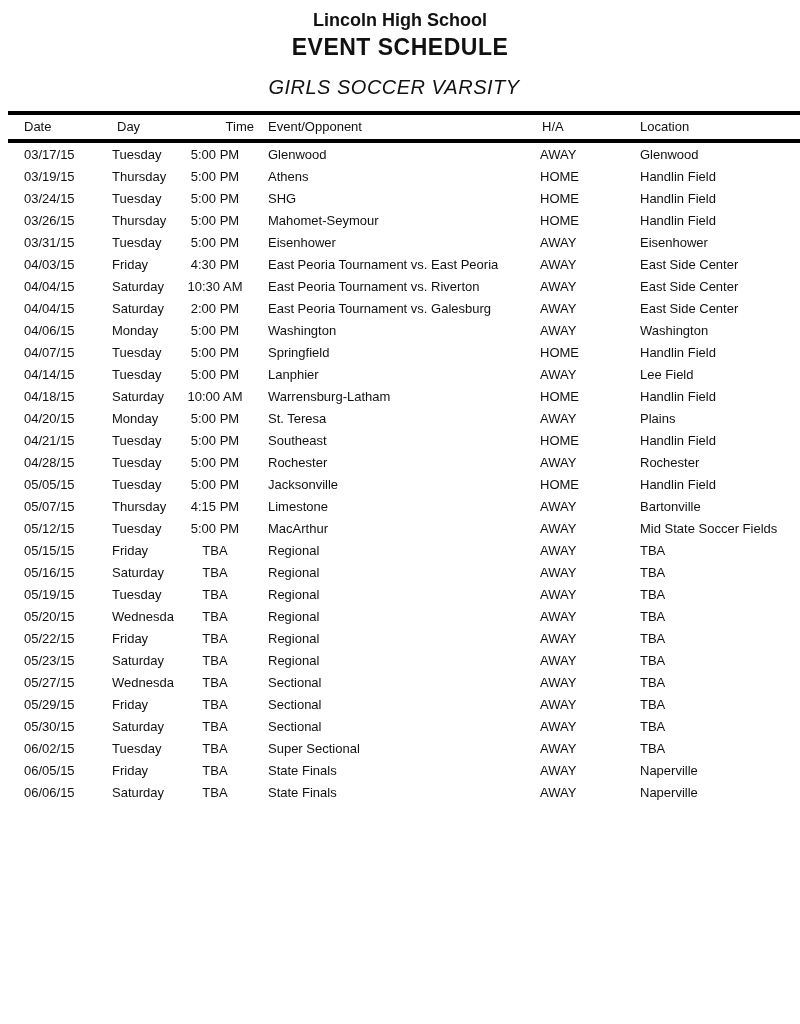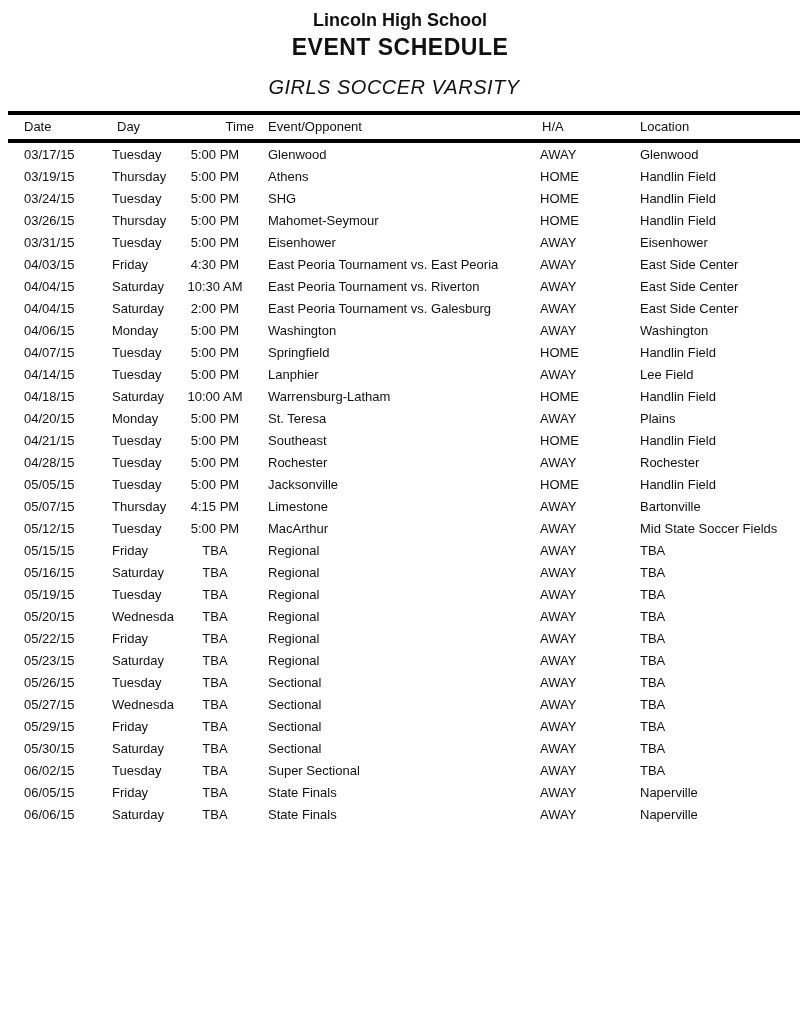--- a/index.html
+++ b/index.html
@@ -310,28 +310,20 @@
         </tr>
         <tr>
           <td class="col-date">05/23/15</td>
           <td class="col-day">Saturday</td>
           <td class="col-time">TBA</td>
           <td class="col-event">Regional</td>
           <td class="col-ha">AWAY</td>
           <td class="col-location">TBA</td>
         </tr>
         <tr>
-          <td class="col-date">05/26/15</td>
-          <td class="col-day">Tuesday</td>
-          <td class="col-time">TBA</td>
-          <td class="col-event">Sectional</td>
-          <td class="col-ha">AWAY</td>
-          <td class="col-location">TBA</td>
-        </tr>
-        <tr>
           <td class="col-date">05/27/15</td>
           <td class="col-day">Wednesday</td>
           <td class="col-time">TBA</td>
           <td class="col-event">Sectional</td>
           <td class="col-ha">AWAY</td>
           <td class="col-location">TBA</td>
         </tr>
         <tr>
           <td class="col-date">05/29/15</td>
           <td class="col-day">Friday</td>

